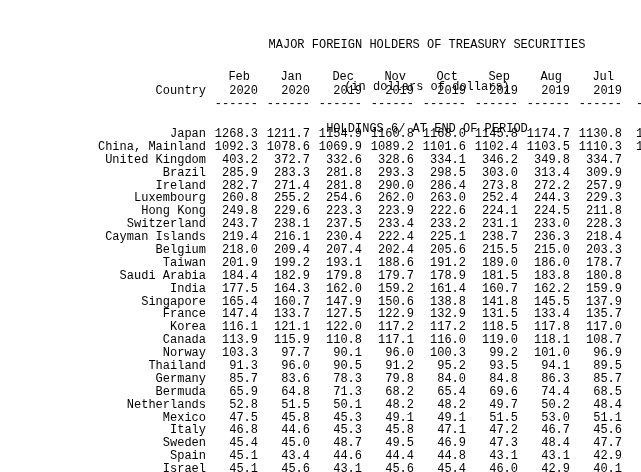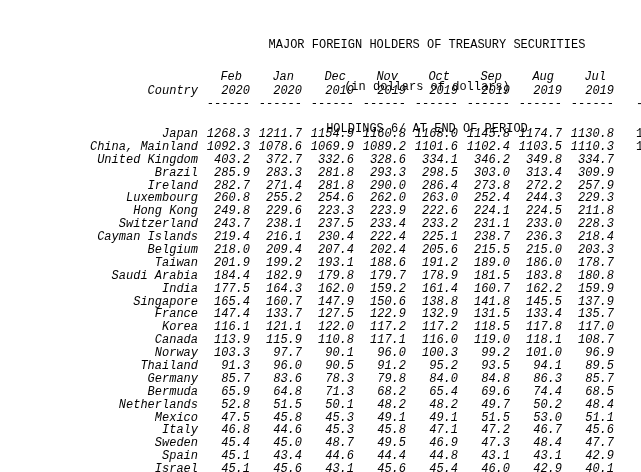--- a/index.html
+++ b/index.html
@@ -26,21 +26,21 @@
     width: 394px;
     text-align: center;
     line-height: 14px;
   }
   .grid {
     position: absolute;
     top: 70px;
     left: 0;
     width: 641px;
   }
-  .row { display: flex; padding-left: 16px; font-style: italic; }
+  .row { display: flex; padding-left: 24px; }
   .hrow { height: 14px; line-height: 14px; }
   .sep  { height: 13px; line-height: 13px; }
   .gap  { height: 17px; }
   .drow { height: 12.9px; line-height: 12.9px; }
   .c-country { width: 182px; text-align: right; }
   .c-num { width: 52px; text-align: right; box-sizing: border-box; }
   .c-num.month { padding-right: 8px; }
   .clip-frag {
     position: absolute;
     left: 636px;

